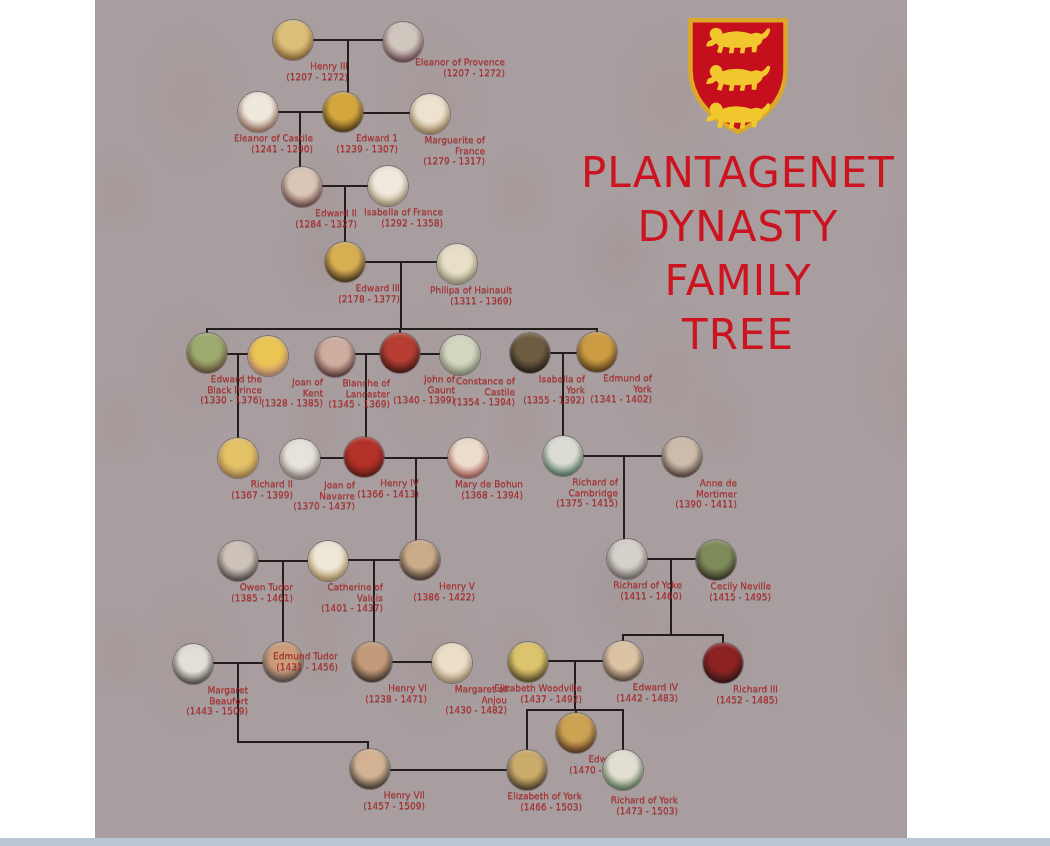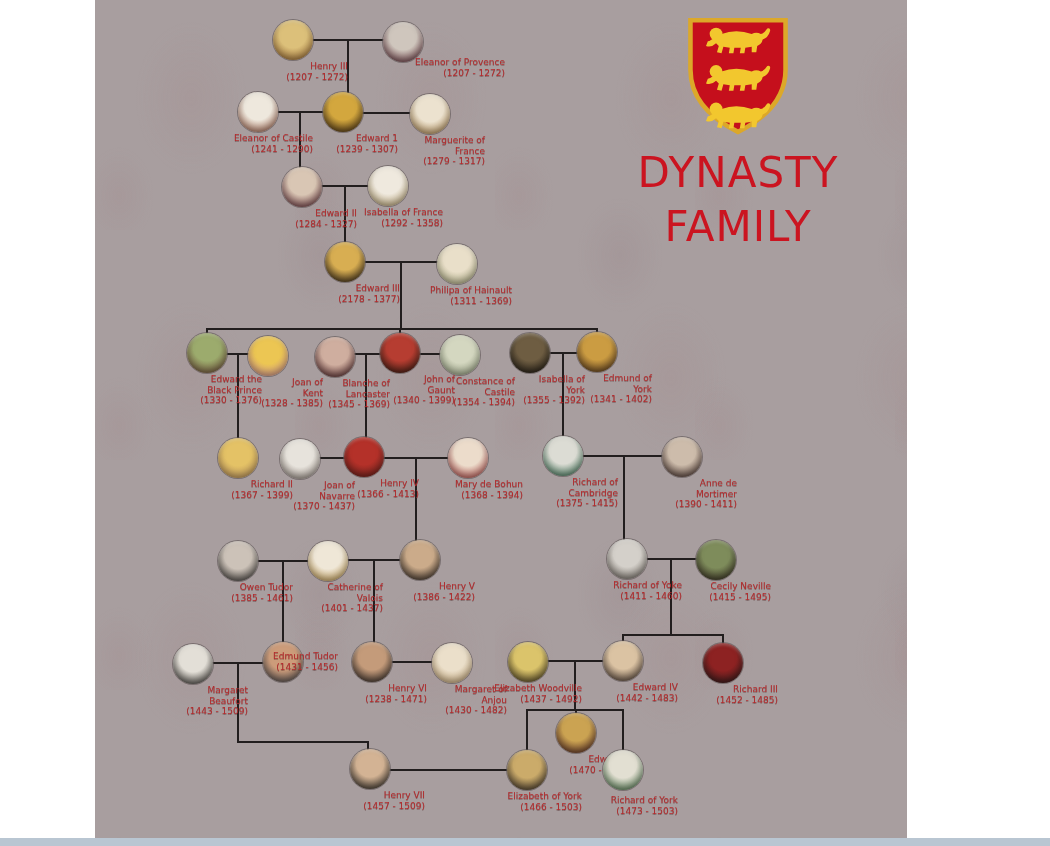--- a/index.html
+++ b/index.html
@@ -41,22 +41,24 @@
       <circle cx="11" cy="9" r="7"></circle>
       <path d="M8 14 Q4 17 2 17 L0 22 Q6 24 11 19 L14 22 L12 29 L17 30 L19 23 L26 24 L25 30 L30 30 L31 24 L38 24 L37 30 L42 30 L43 24 L50 23 L50 29 L55 29 L56 22 Q61 20 62 15 Q68 13 70 6 Q71 2 67 3 Q64 8 60 9 Q55 6 50 9 Q33 3 17 9 Q11 9 8 14 Z"></path>
     </g>
     <g class="lion" transform="translate(27,96)">
       <circle cx="11" cy="9" r="7"></circle>
       <path d="M8 14 Q4 17 2 17 L0 22 Q6 24 11 19 L14 22 L12 29 L17 30 L19 23 L26 24 L25 30 L30 30 L31 24 L38 24 L37 30 L42 30 L43 24 L50 23 L50 29 L55 29 L56 22 Q61 20 62 15 Q68 13 70 6 Q71 2 67 3 Q64 8 60 9 Q55 6 50 9 Q33 3 17 9 Q11 9 8 14 Z"></path>
     </g>
   </svg>
 
   <div class="title-block">
+    <div>PLANTAGENET</div>
     <div>DYNASTY</div>
     <div>FAMILY</div>
+    <div>TREE</div>
   </div>
 
   <div id="tree">
       <div class="seg" style="left: 292px; top: 39px; width: 112px; height: 2px;"></div>
       <div class="seg" style="left: 257px; top: 111px; width: 87px; height: 2px;"></div>
       <div class="seg" style="left: 342px; top: 112px; width: 89px; height: 2px;"></div>
       <div class="seg" style="left: 301px; top: 185px; width: 88px; height: 2px;"></div>
       <div class="seg" style="left: 344px; top: 261px; width: 114px; height: 2px;"></div>
       <div class="seg" style="left: 206px; top: 353px; width: 63px; height: 2px;"></div>
       <div class="seg" style="left: 334px; top: 353px; width: 67px; height: 2px;"></div>

